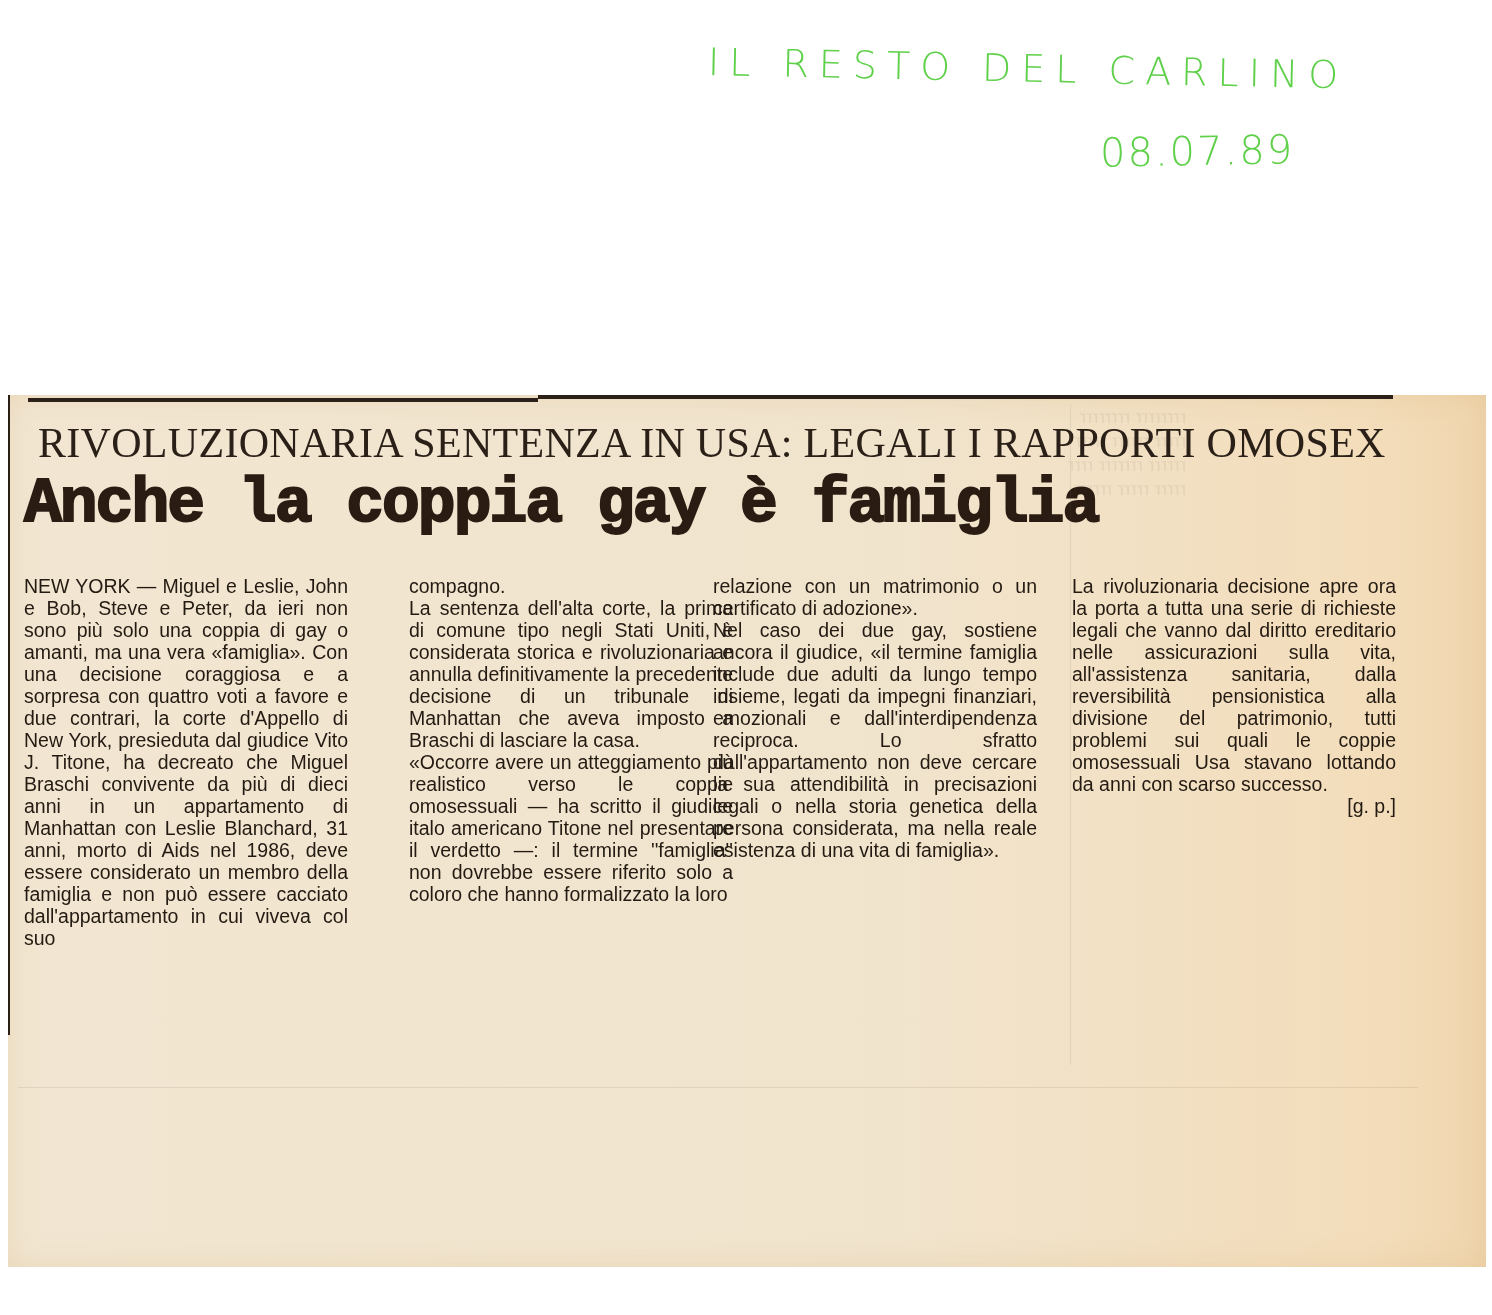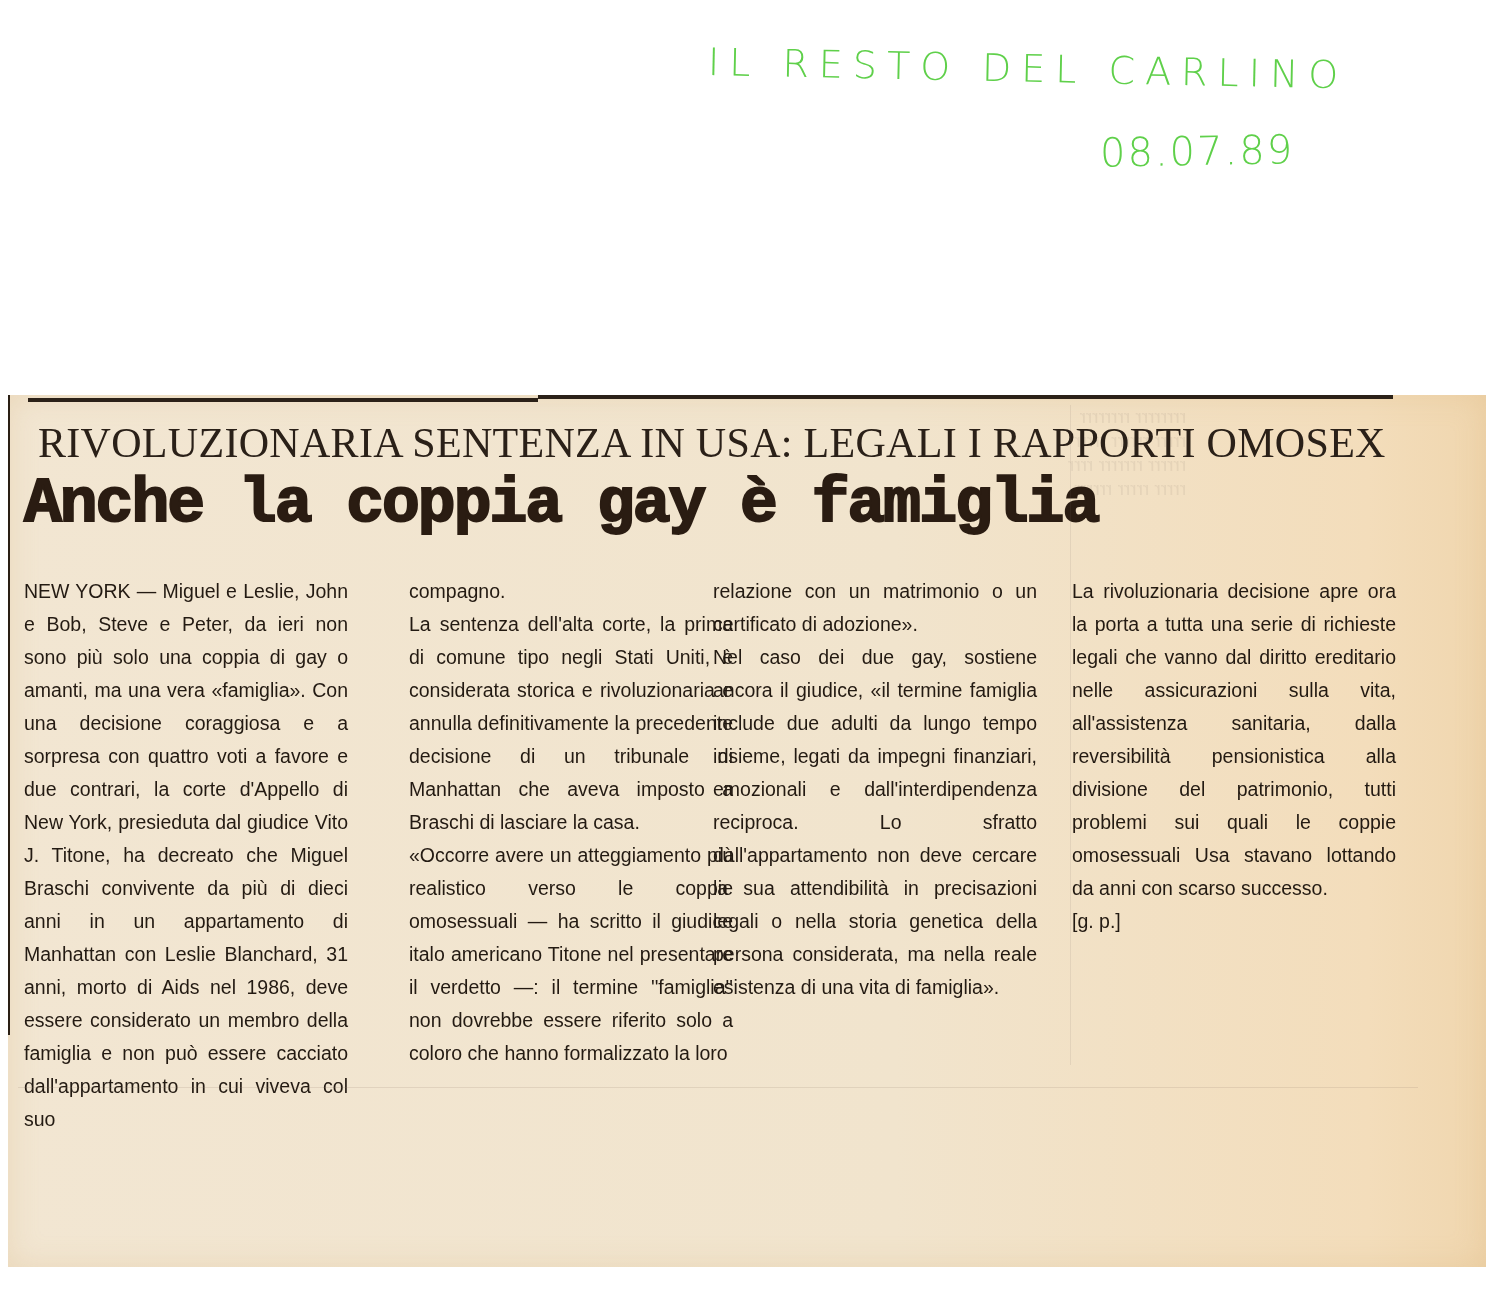--- a/index.html
+++ b/index.html
@@ -96,33 +96,34 @@
       top: 180px;
       width: 1360px;
       height: 560px;
     }
     .col {
       position: absolute;
       top: 0;
       width: 324px;
       font-family: "Liberation Sans", sans-serif;
       font-size: 19.5px;
-      line-height: 33px;
+      line-height: 22px;
       color: #231a12;
       text-align: justify;
       hyphens: manual;
     }
     .col p {
       margin: 0;
     }
     .col-1 { left: 0px; }
     .col-2 { left: 350px; margin-left: 35px; }
     .col-3 { left: 689px; }
     .col-4 { left: 1048px; }
     .signature {
+      text-align: right;
       margin-top: 2px;
     }
     .column-rule {
       position: absolute;
       top: 10px;
       width: 1px;
       height: 660px;
       background: rgba(120,110,100,0.12);
     }
     .show-through {

